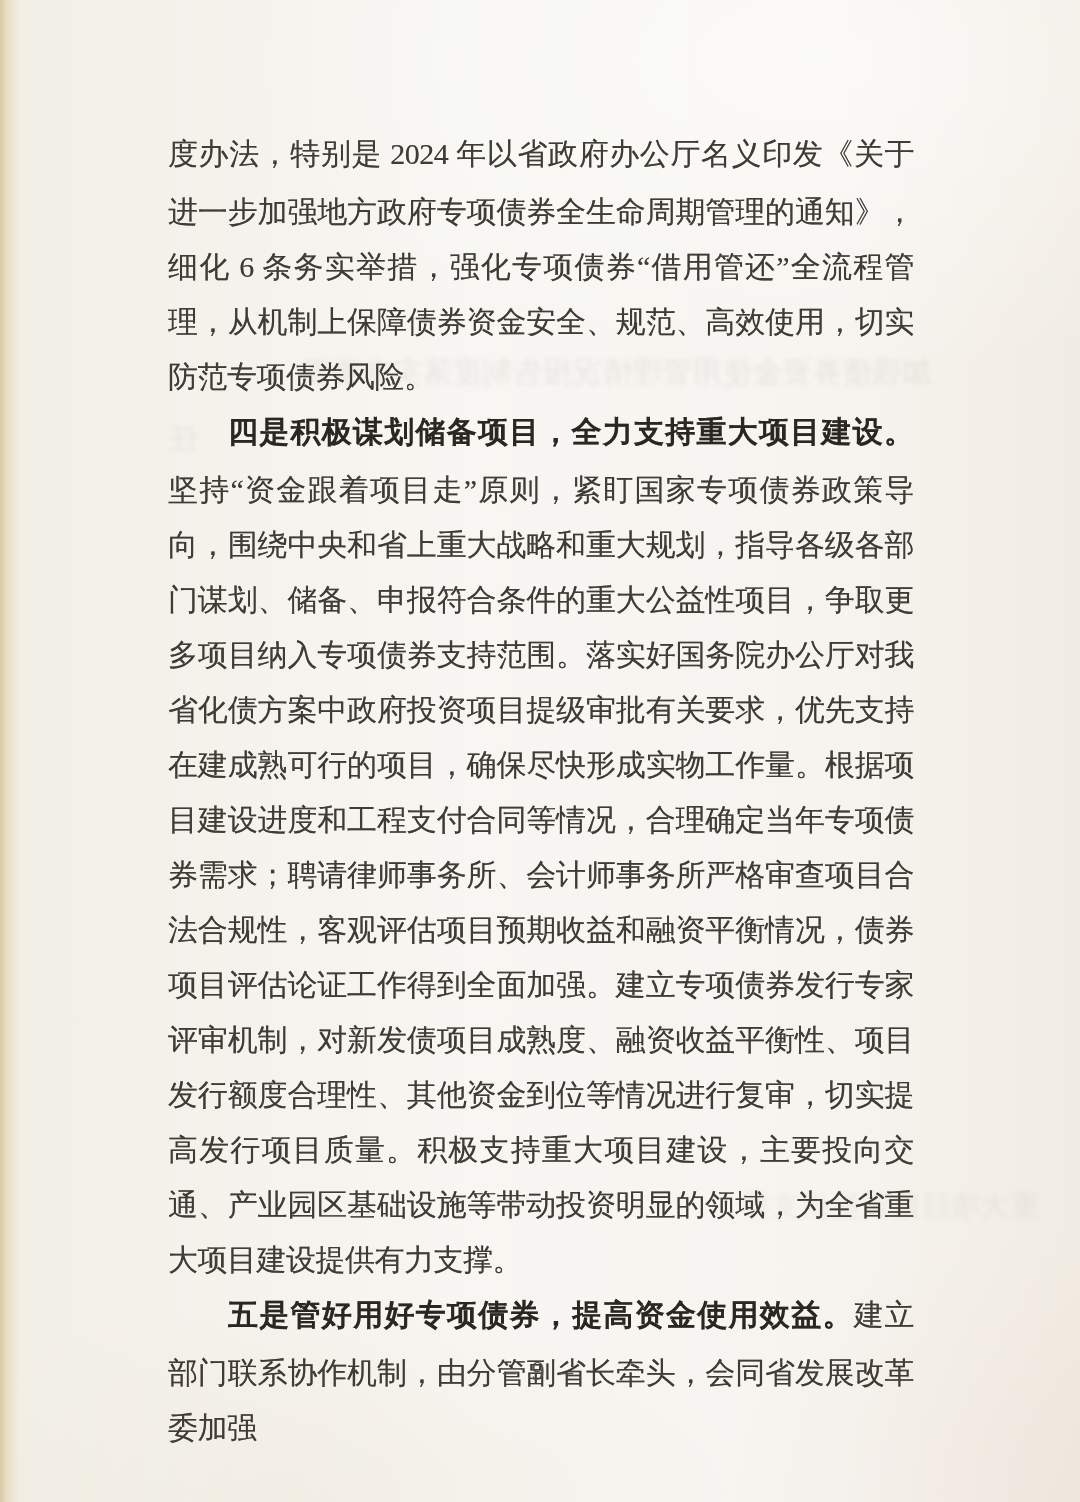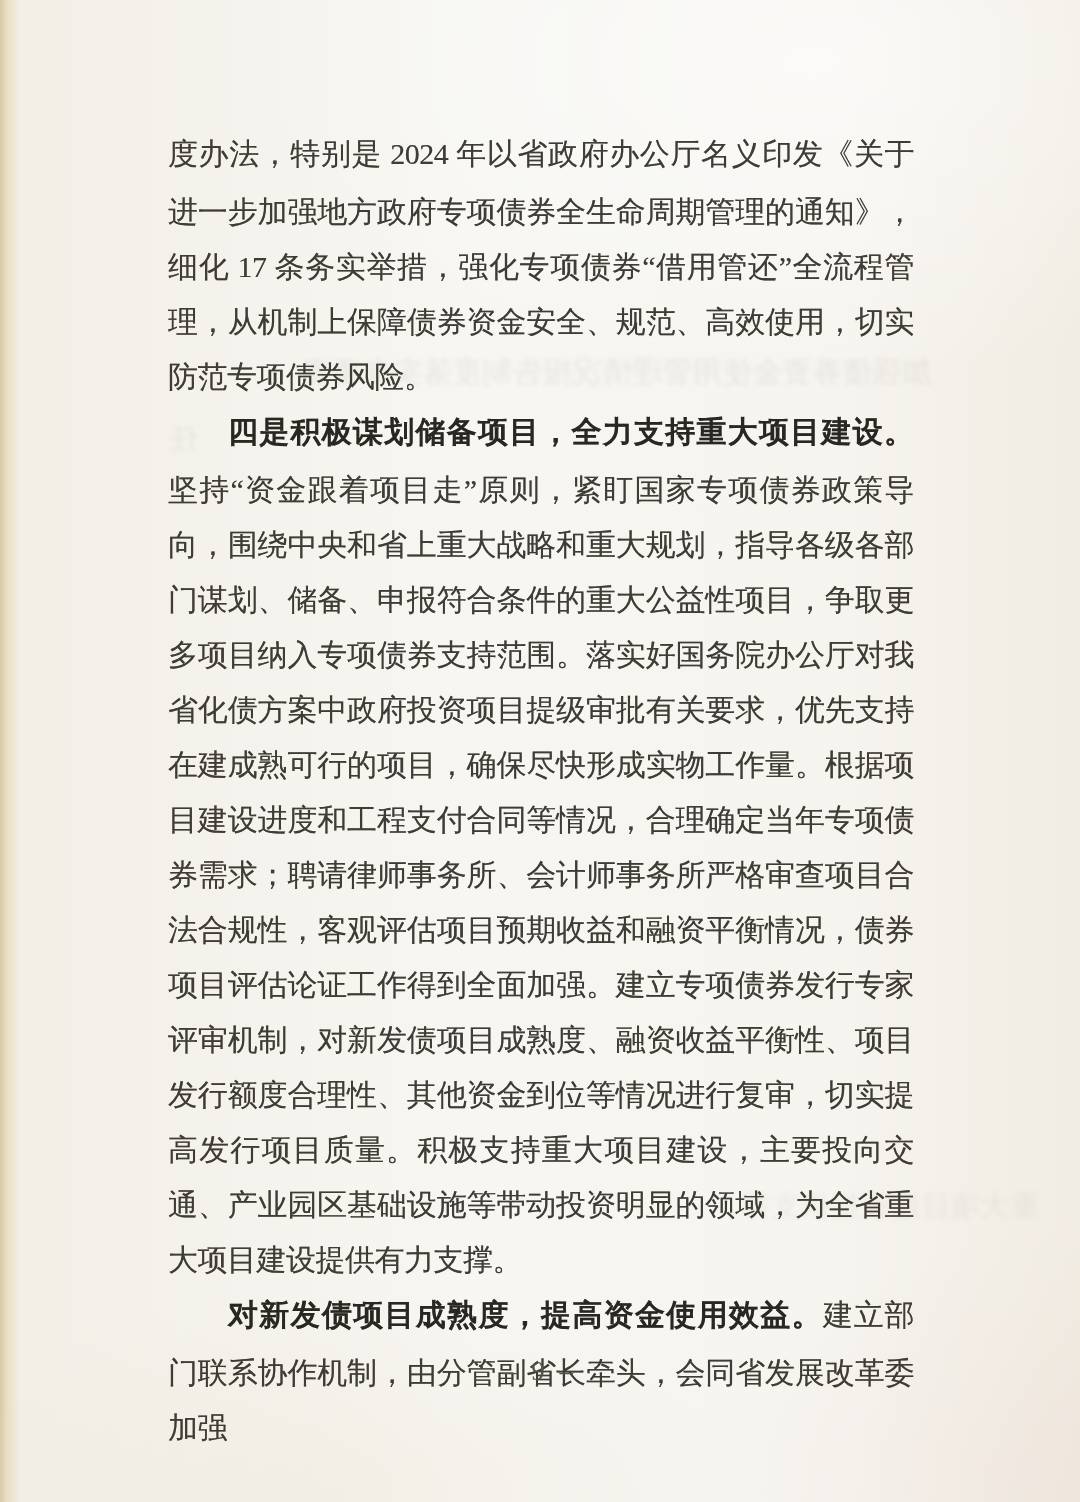--- a/index.html
+++ b/index.html
@@ -94,29 +94,29 @@
 <div class="page">
 
   <div class="edge-strip"></div>
 
   <div class="bleed bleed-1">加强债券资金使用管理情况报告制度落实专项资金安排</div>
   <div class="bleed bleed-3">任</div>
 
   <div class="textblock">
 
     <p>
-      <strong></strong><span>度办法，特别是 2024 年以省政府办公厅名义印发《关于进一步加强地方政府专项债券全生命周期管理的通知》，细化 17 条务实举措，强化专项债券“借用管还”全流程管理，从机制上保障债券资金安全、规范、高效使用，切实防范专项债券风险。</span>
+      <strong></strong><span>度办法，特别是 2024 年以省政府办公厅名义印发《关于进一步加强地方政府专项债券全生命周期管理的通知》，细化 6 条务实举措，强化专项债券“借用管还”全流程管理，从机制上保障债券资金安全、规范、高效使用，切实防范专项债券风险。</span>
     </p>
 
     <p class="indent">
       <strong>四是积极谋划储备项目，全力支持重大项目建设。</strong><span>坚持“资金跟着项目走”原则，紧盯国家专项债券政策导向，围绕中央和省上重大战略和重大规划，指导各级各部门谋划、储备、申报符合条件的重大公益性项目，争取更多项目纳入专项债券支持范围。落实好国务院办公厅对我省化债方案中政府投资项目提级审批有关要求，优先支持在建成熟可行的项目，确保尽快形成实物工作量。根据项目建设进度和工程支付合同等情况，合理确定当年专项债券需求；聘请律师事务所、会计师事务所严格审查项目合法合规性，客观评估项目预期收益和融资平衡情况，债券项目评估论证工作得到全面加强。建立专项债券发行专家评审机制，对新发债项目成熟度、融资收益平衡性、项目发行额度合理性、其他资金到位等情况进行复审，切实提高发行项目质量。积极支持重大项目建设，主要投向交通、产业园区基础设施等带动投资明显的领域，为全省重大项目建设提供有力支撑。</span>
     </p>
 
     <p class="indent">
-      <strong>对新发债项目成熟度，提高资金使用效益。</strong><span>建立部门联系协作机制，由分管副省长牵头，会同省发展改革委加强</span>
+      <strong>五是管好用好专项债券，提高资金使用效益。</strong><span>建立部门联系协作机制，由分管副省长牵头，会同省发展改革委加强</span>
     </p>
 
   </div>
 
   <div class="bleed bleed-2">重大项目建设提供支撑</div>
 
   <div class="page-number">– 9 –</div>
 
 </div>
 

